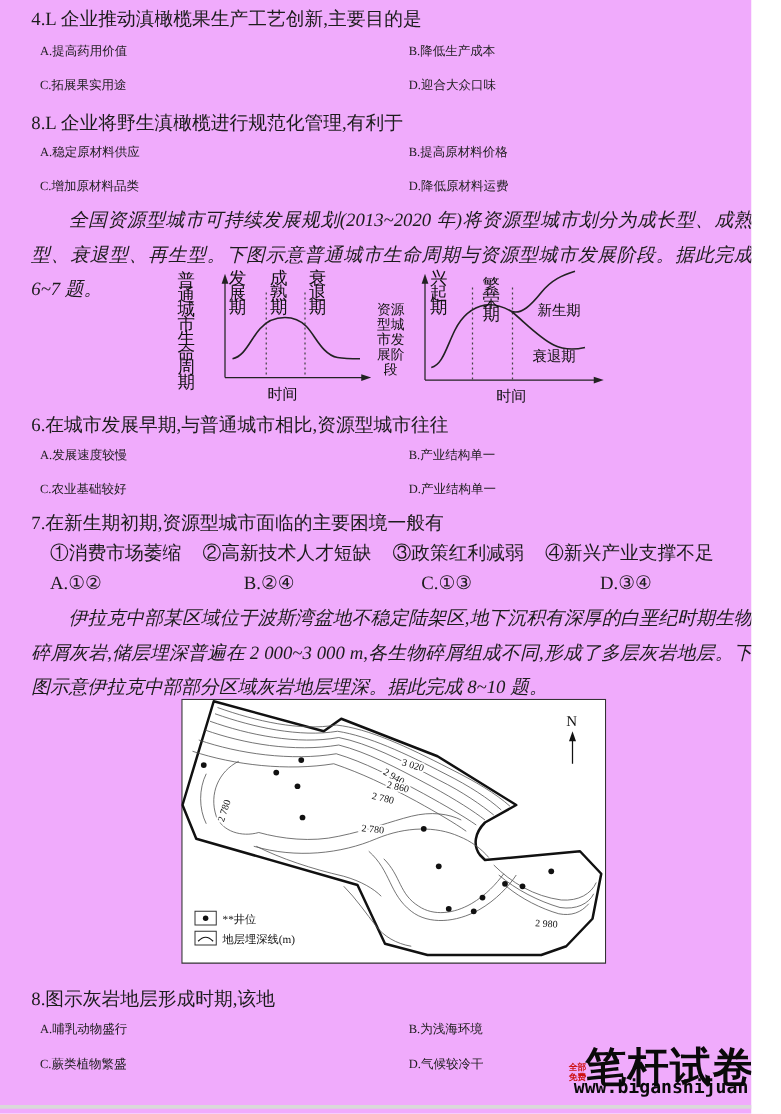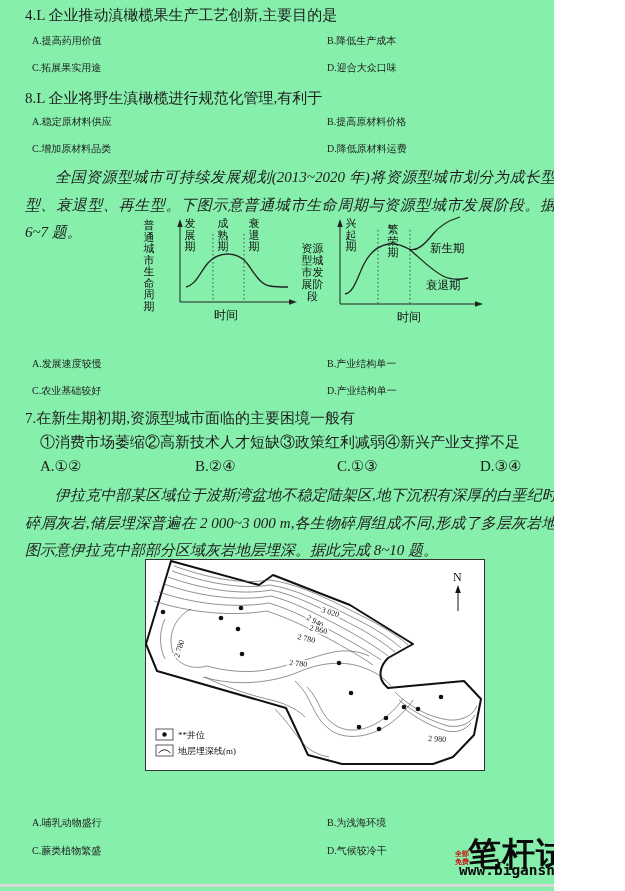--- a/index.html
+++ b/index.html
@@ -1,44 +1,44 @@
 <!DOCTYPE html>
 <html><head>
 <meta charset="utf-8">
 <style>
   html,body { margin:0; padding:0; background:#ffffff; }
   .page {
-    position:relative; width:554px; height:891px; background:#86efac;
+    position:relative; width:601px; height:891px; background:#f0abfc;
     font-family:"Liberation Serif","DejaVu Serif",serif; color:#1c1c1c;
     overflow:hidden;
   }
   .stem {
     position:absolute; left:25px; font-size:15px; white-space:nowrap;
   }
   .opts2 {
     position:absolute; left:32px; display:grid; grid-template-columns:295px auto;
     font-size:10px; white-space:nowrap;font-family:Liberation Serif, serif;
   }
   .q7items {
-    position:absolute; left:40px; display:flex; 
+    position:absolute; left:40px; display:flex; gap:17px;
     font-size:15px; white-space:nowrap;
   }
   .opts4 {
     position:absolute; left:40px; display:grid; grid-template-columns:155px 142px 143px auto;
     font-size:15px; white-space:nowrap;
   }
   .passage {
     position:absolute; left:25px; width:577px; font-size:15px; line-height:27.5px;
     text-align:justify; text-indent:2em; font-style:italic;
   }
   .figurebox { position:absolute; }
   .chart { position:absolute; }
   .chart svg { position:absolute; left:0; top:0; font-family:inherit; }
   .vtext {
-    position:absolute; width:14px; font-size:11px; line-height:11.5px;
+    position:absolute; width:14px; font-size:14px; line-height:11.5px;
     text-align:center; word-break:break-all; color:#111;
   }
   .vtext2 {
     position:absolute; width:25px; font-size:11px; line-height:12px;
     text-align:center; word-break:break-all; color:#111;
   }
   .htext { position:absolute; font-size:11.5px; color:#111; white-space:nowrap; }
   .axislabel { position:absolute; font-size:12px; color:#111; white-space:nowrap; }
   .mapbox { position:absolute; left:145px; top:559px; width:340px; height:213px; }
   .mapbox svg { font-family:inherit; }
@@ -126,20 +126,21 @@
       </svg>
       <div class="vtext2" style="left:0px; top:26px">资源型城市发展阶段</div>
       <div class="vtext" style="left:44px; top:2px">兴起期</div>
       <div class="vtext" style="left:86px; top:8px">繁荣期</div>
       <div class="htext" style="left:130px; top:25px">新生期</div>
       <div class="htext" style="left:126px; top:62px">衰退期</div>
       <div class="axislabel" style="left:97px; top:93px">时间</div>
     </div>
   </div>
 
+  <div class="stem" style="top:331px">6.在城市发展早期,与普通城市相比,资源型城市往往</div>
   <div class="opts2" style="top:357px">
     <span>A.发展速度较慢</span>
     <span>B.产业结构单一</span>
   </div>
   <div class="opts2" style="top:384px">
     <span>C.农业基础较好</span>
     <span>D.产业结构单一</span>
   </div>
 
   <div class="stem" style="top:409px">7.在新生期初期,资源型城市面临的主要困境一般有</div>
@@ -225,20 +226,21 @@
         <rect x="11" y="170" width="17" height="11" fill="#fff" stroke="#333" stroke-width="0.8"></rect>
         <circle cx="19.5" cy="175.5" r="2.2" fill="#111"></circle>
         <text x="33" y="179" font-size="9" fill="#111">**井位</text>
         <rect x="11" y="186" width="17" height="11" fill="#fff" stroke="#333" stroke-width="0.8"></rect>
         <path d="M 13.5,194 Q 19.5,187.5 25.5,194" fill="none" stroke="#111" stroke-width="0.9"></path>
         <text x="33" y="195" font-size="9" fill="#111">地层埋深线(m)</text>
       </g>
     </svg>
   </div>
 
+  <div class="stem" style="top:790px">8.图示灰岩地层形成时期,该地</div>
   <div class="opts2" style="top:816px">
     <span>A.哺乳动物盛行</span>
     <span>B.为浅海环境</span>
   </div>
   <div class="opts2" style="top:844px">
     <span>C.蕨类植物繁盛</span>
     <span>D.气候较冷干</span>
   </div>
 
   <div class="wm-brand">笔杆试卷</div>

